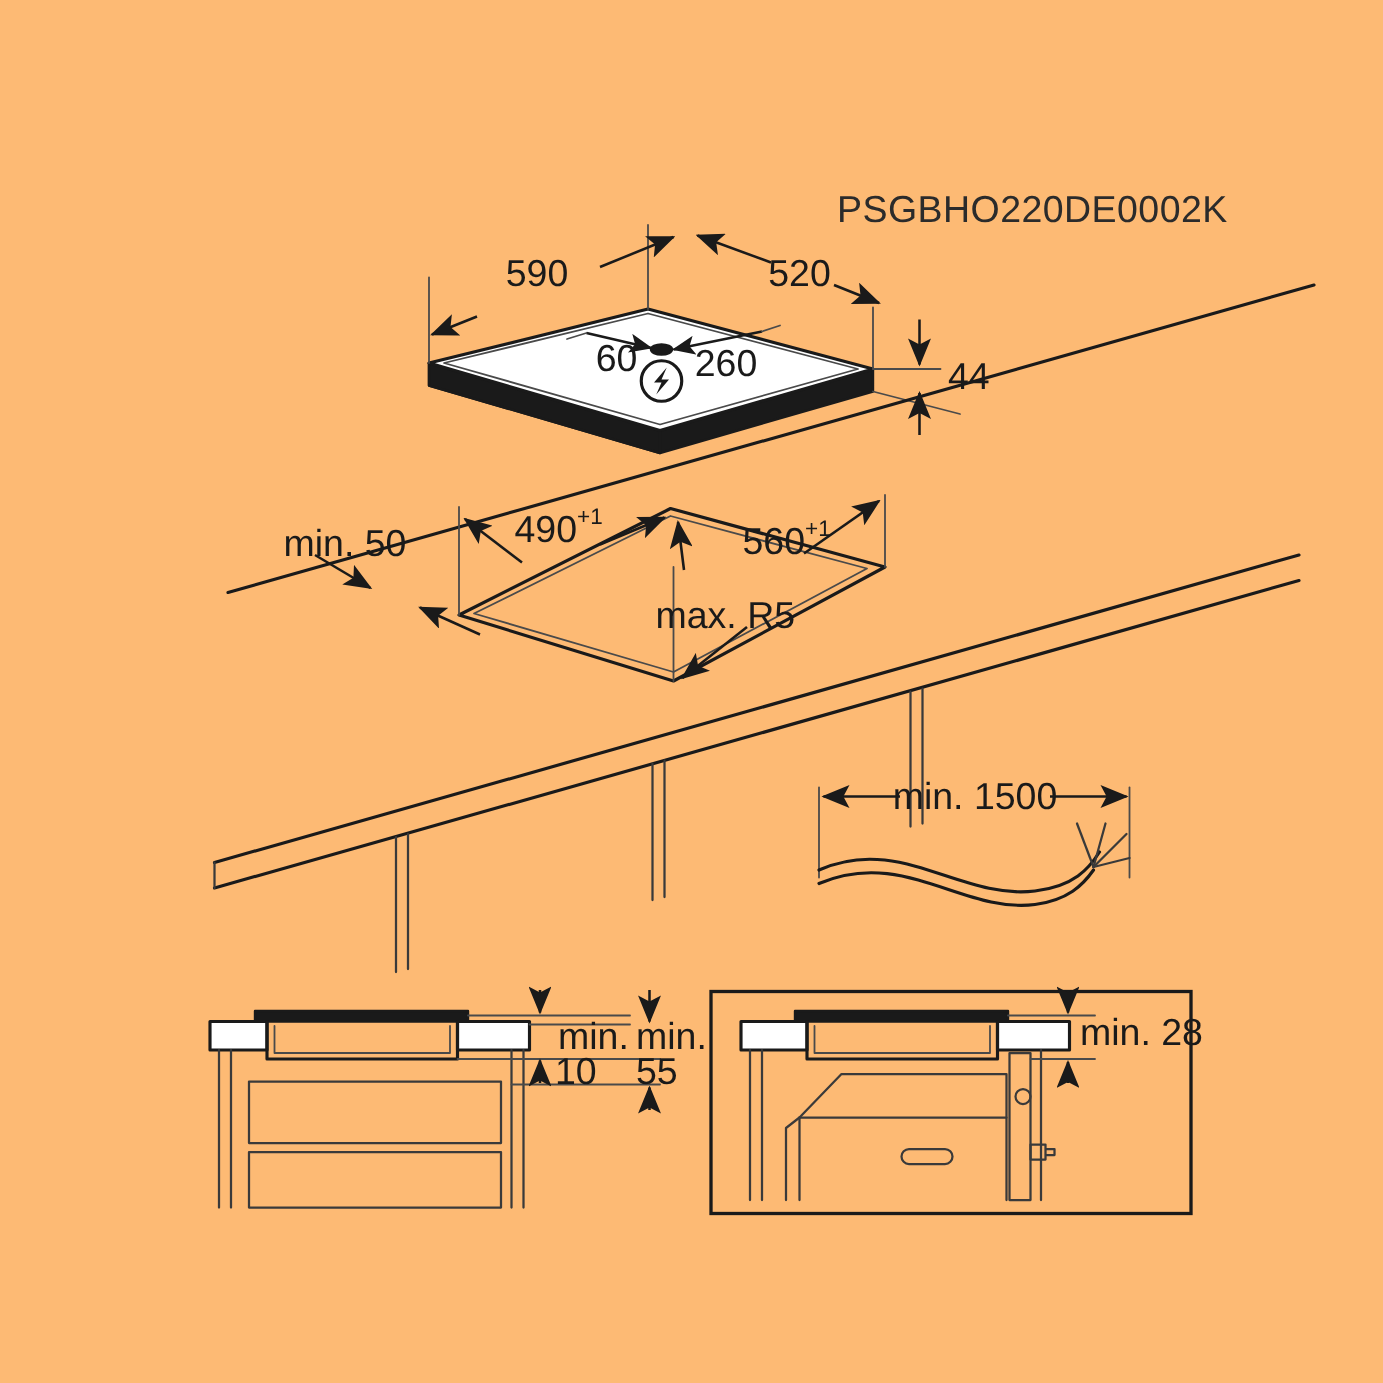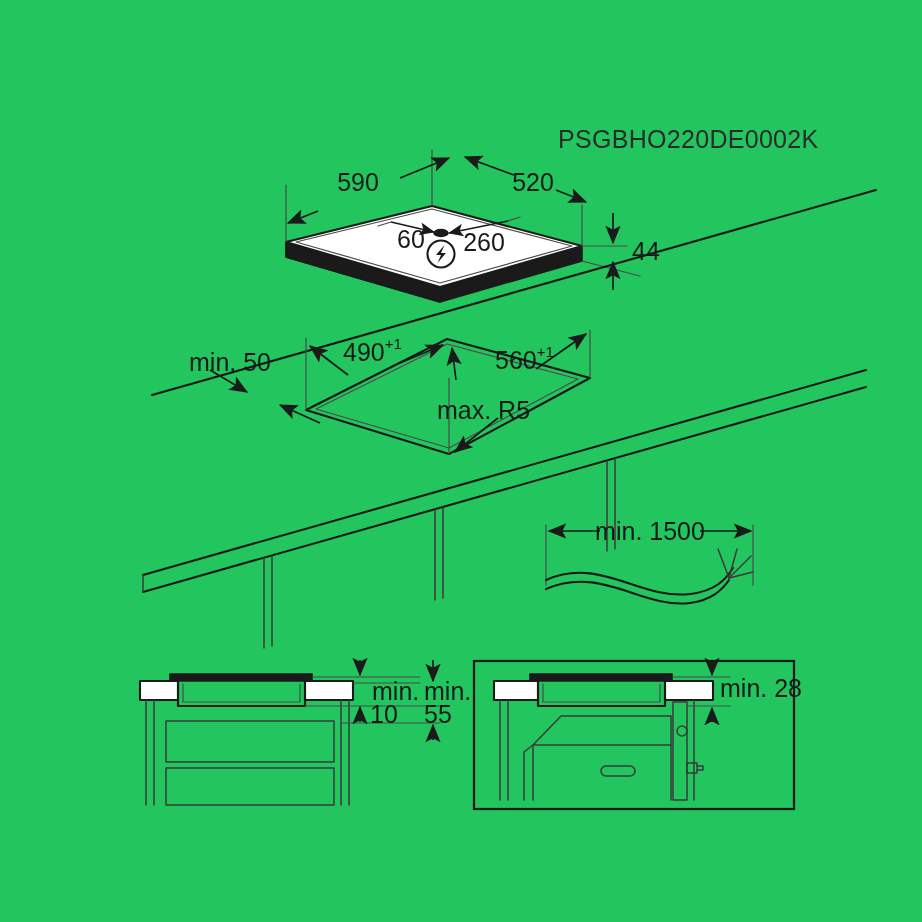--- a/index.html
+++ b/index.html
@@ -11,21 +11,21 @@
   body {
     width: 922px;
     height: 922px;
     font-family: "Liberation Sans", sans-serif;
     overflow: hidden;
   }
   #sheet {
     position: relative;
     width: 922px;
     height: 922px;
-    background: #22c55e;
+    background: #fdba74;
   }
   #sheet svg {
     position: absolute;
     top: 0;
     left: 0;
     display: block;
   }
   .ln { fill: none; stroke: #1a1a1a; stroke-width: 2.1; stroke-linecap: round; stroke-linejoin: round; }
   .ln-thin { fill: none; stroke: #3a3a3a; stroke-width: 1.5; stroke-linecap: round; stroke-linejoin: round; }
   .ln-hair { fill: none; stroke: #4a4a4a; stroke-width: 1.2; stroke-linecap: round; stroke-linejoin: round; }

